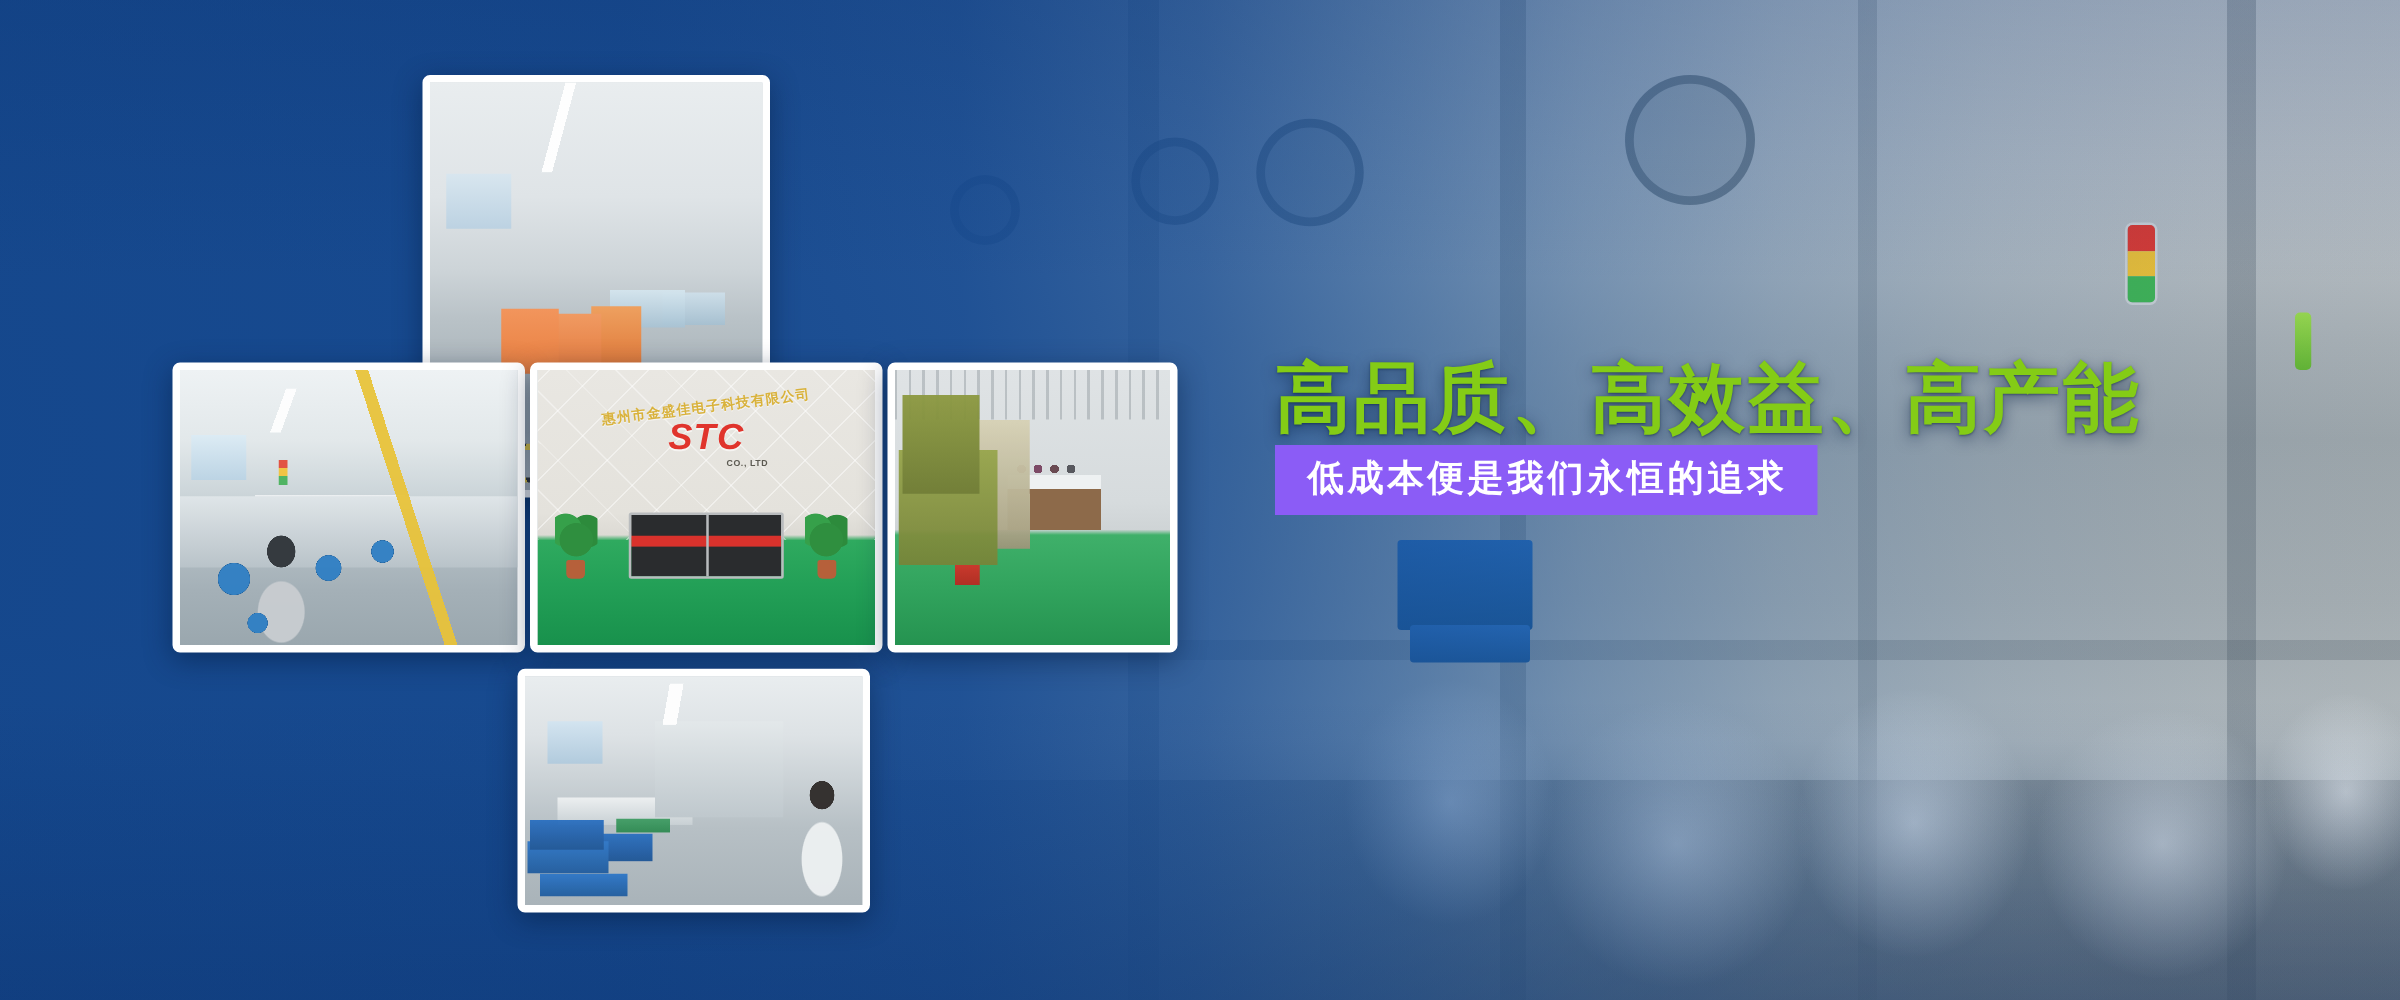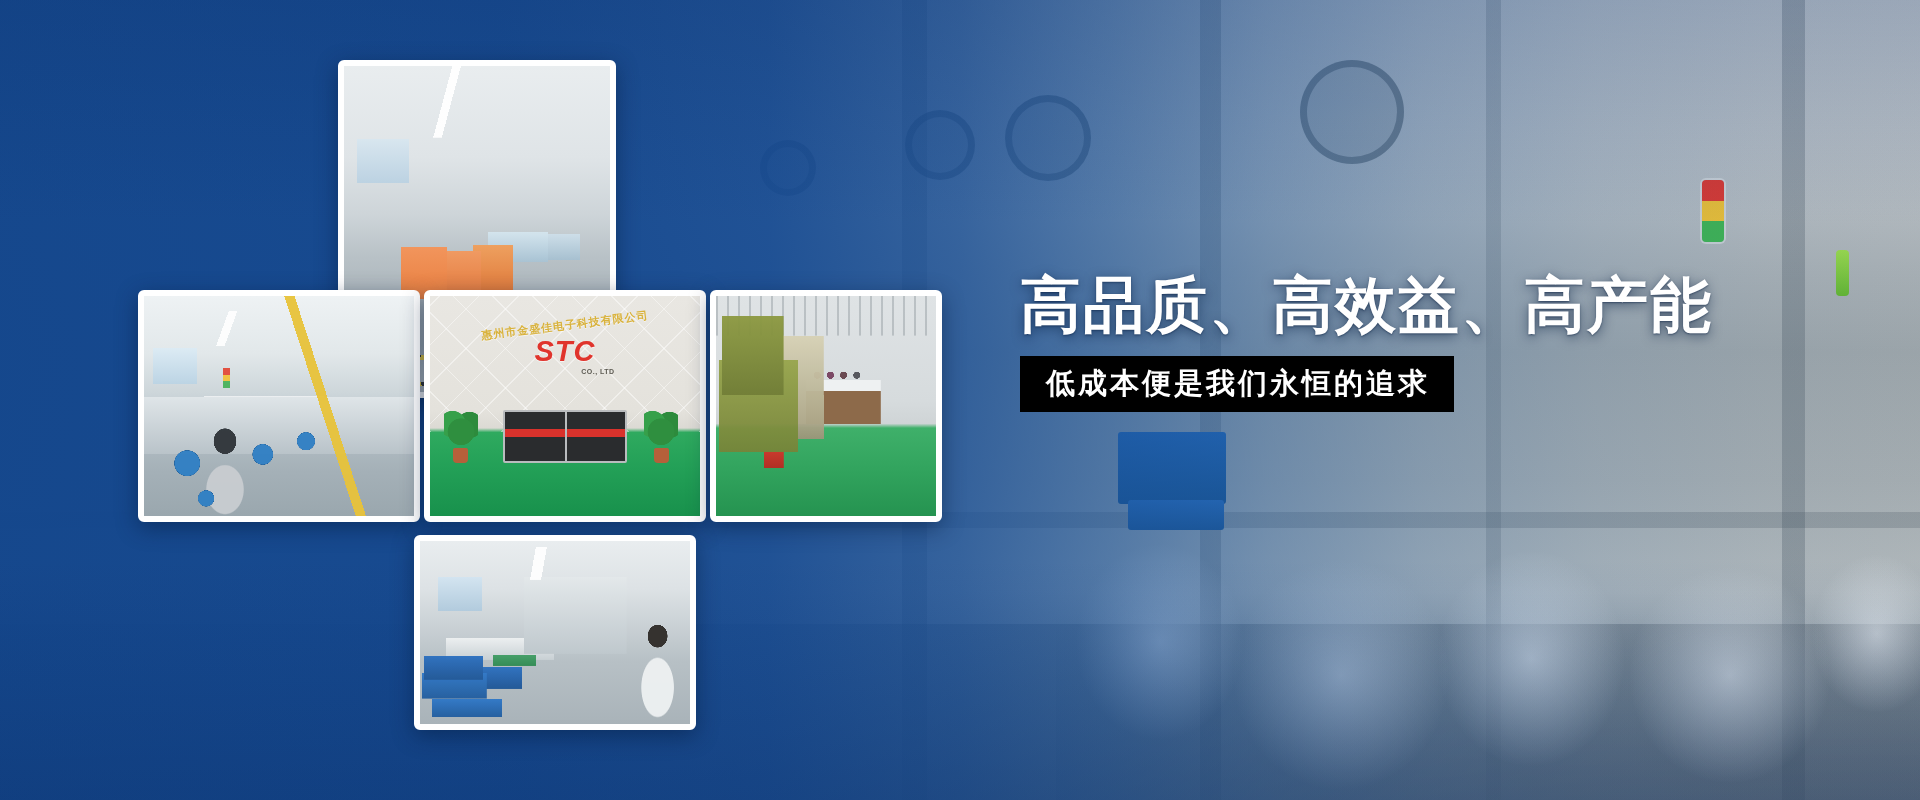--- a/index.html
+++ b/index.html
@@ -265,34 +265,34 @@
     background:#ffffff;
     color:#15307a;
     font-size:27px;
     line-height:1;
     letter-spacing:2px;
     padding:11px 20px 12px 22px;
     white-space:nowrap;
   }
 
   .headline{
-    color:#ffffff;
+    margin-top:12px;
+    color:#84cc16;
     font-size:61px;
     font-weight:700;
     line-height:1.12;
     letter-spacing:2px;
     white-space:nowrap;
     text-shadow:0 3px 12px rgba(4,26,60,.55), 0 1px 2px rgba(4,26,60,.5);
-    font-family:Liberation Serif, serif;
   }
 
   .tagline{
     display:inline-block;
-    margin-top:16px;
-    background:#000000;
+    margin-top:4px;
+    background:#8b5cf6;
     color:#ffffff;
     font-size:29px;
     font-weight:700;
     line-height:1;
     letter-spacing:3px;
     padding:13px 24px 14px 26px;
     white-space:nowrap;
   }
 </style>
 </head>

